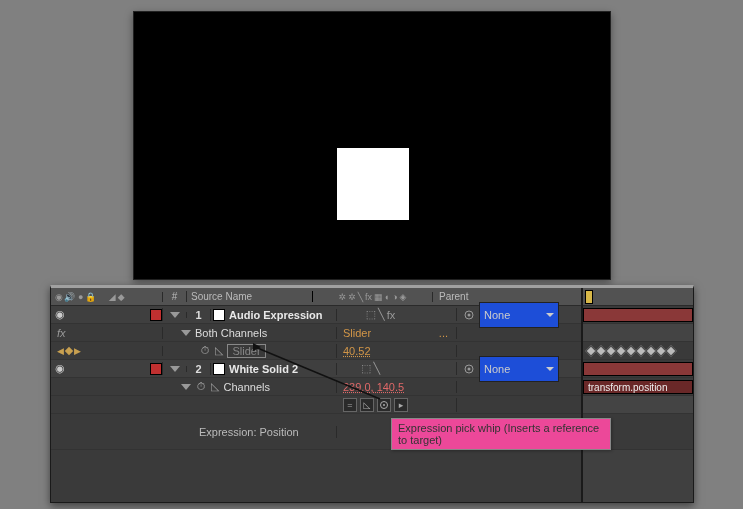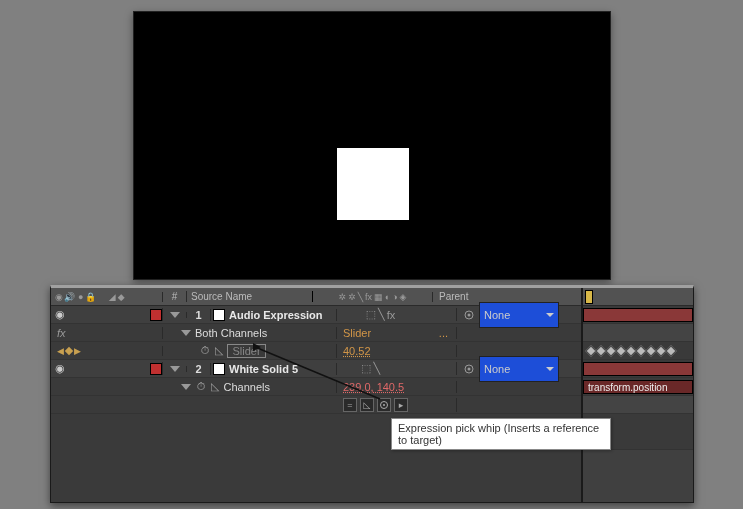--- a/index.html
+++ b/index.html
@@ -101,21 +101,21 @@
   .time-indicator { position:absolute; left:2px; top:2px; width:8px; height:14px; background:#d8b848; border:1px solid #000;}
   .track { height:18px; border-bottom:1px solid #333; background:#3a3a3a; position:relative;}
   .layer-bar { position:absolute; left:0; right:0; top:2px; height:14px; background:#8a3838; border:1px solid #000;}
   .keyframes-track { position:absolute; left:0; right:0; top:0; height:18px; display:flex; align-items:center; gap:2px; padding-left:4px;}
   .kf { width:8px; height:8px; background:#bbb; border:1px solid #444; transform:rotate(45deg);}
   .expr-track { position:absolute; left:0; right:0; top:2px; height:14px; background:#6a2828; border:1px solid #000; color:#eee; font-size:10px; padding-left:4px; display:flex; align-items:center;}
   .tooltip {
     position:absolute;
     left:340px;
     top:130px;
-    background:#ffffff;
+    background:#ec4899;
     border:1px solid #888;
     color:#333;
     font-size:11px;
     padding:3px 6px;
     max-width:220px;
     z-index:20;
     box-shadow:1px 1px 3px rgba(0,0,0,0.3);
   }
   .pickwhip-line {
     position:absolute;
@@ -245,21 +245,21 @@
       <span class="layer-color"></span>
     </div>
     <div class="col-twirl">
         <span class="twirl open"></span>
       </div>
     <div class="col-num">
         <span>2</span>
       </div>
     <div class="col-name">
       <span class="layer-swatch"></span>
-      <span class="layer-label">White Solid 5</span>
+      <span class="layer-label">White Solid 2</span>
     </div>
     <div class="col-sw">
       <span class="switch-icon">⬚</span>
       <span class="switch-icon">╲</span>
       <span style="width:50px"></span>
     </div>
     <div class="col-parent">
       <span class="pickwhip">
         <svg width="12" height="12">
             <circle cx="6" cy="6" r="4" fill="none" stroke="#999" stroke-width="1"></circle>
@@ -299,20 +299,28 @@
               <circle cx="5" cy="5" r="3.5" fill="none" stroke="#aaa" stroke-width="1"></circle>
               <circle cx="5" cy="5" r="1" fill="#aaa"></circle>
             </svg>
         </span>
         <span class="expr-btn">▸</span>
       </div>
     </div>
     <div style="flex:1;"></div>
   </div>
 
+  <div class="prop-row" style="height:36px;">
+    <div class="prop-spacer"></div>
+    <div class="prop-name-area" style="padding-left:36px;">
+      <span style="color:#bbb;">Expression: Position</span>
+    </div>
+    <div class="prop-val"></div>
+    <div style="flex:1;"></div>
+  </div>
 
   <svg class="pickwhip-line lineart">
     <line x1="0" y1="0" x2="125" y2="52" stroke="#111" stroke-width="1.5"></line>
     <polygon points="-2,-4 6,0 -2,4" fill="#111"></polygon>
   </svg>
 
   <div class="right-timeline">
     <div class="time-ruler">
       <div class="time-indicator"></div>
     </div>

